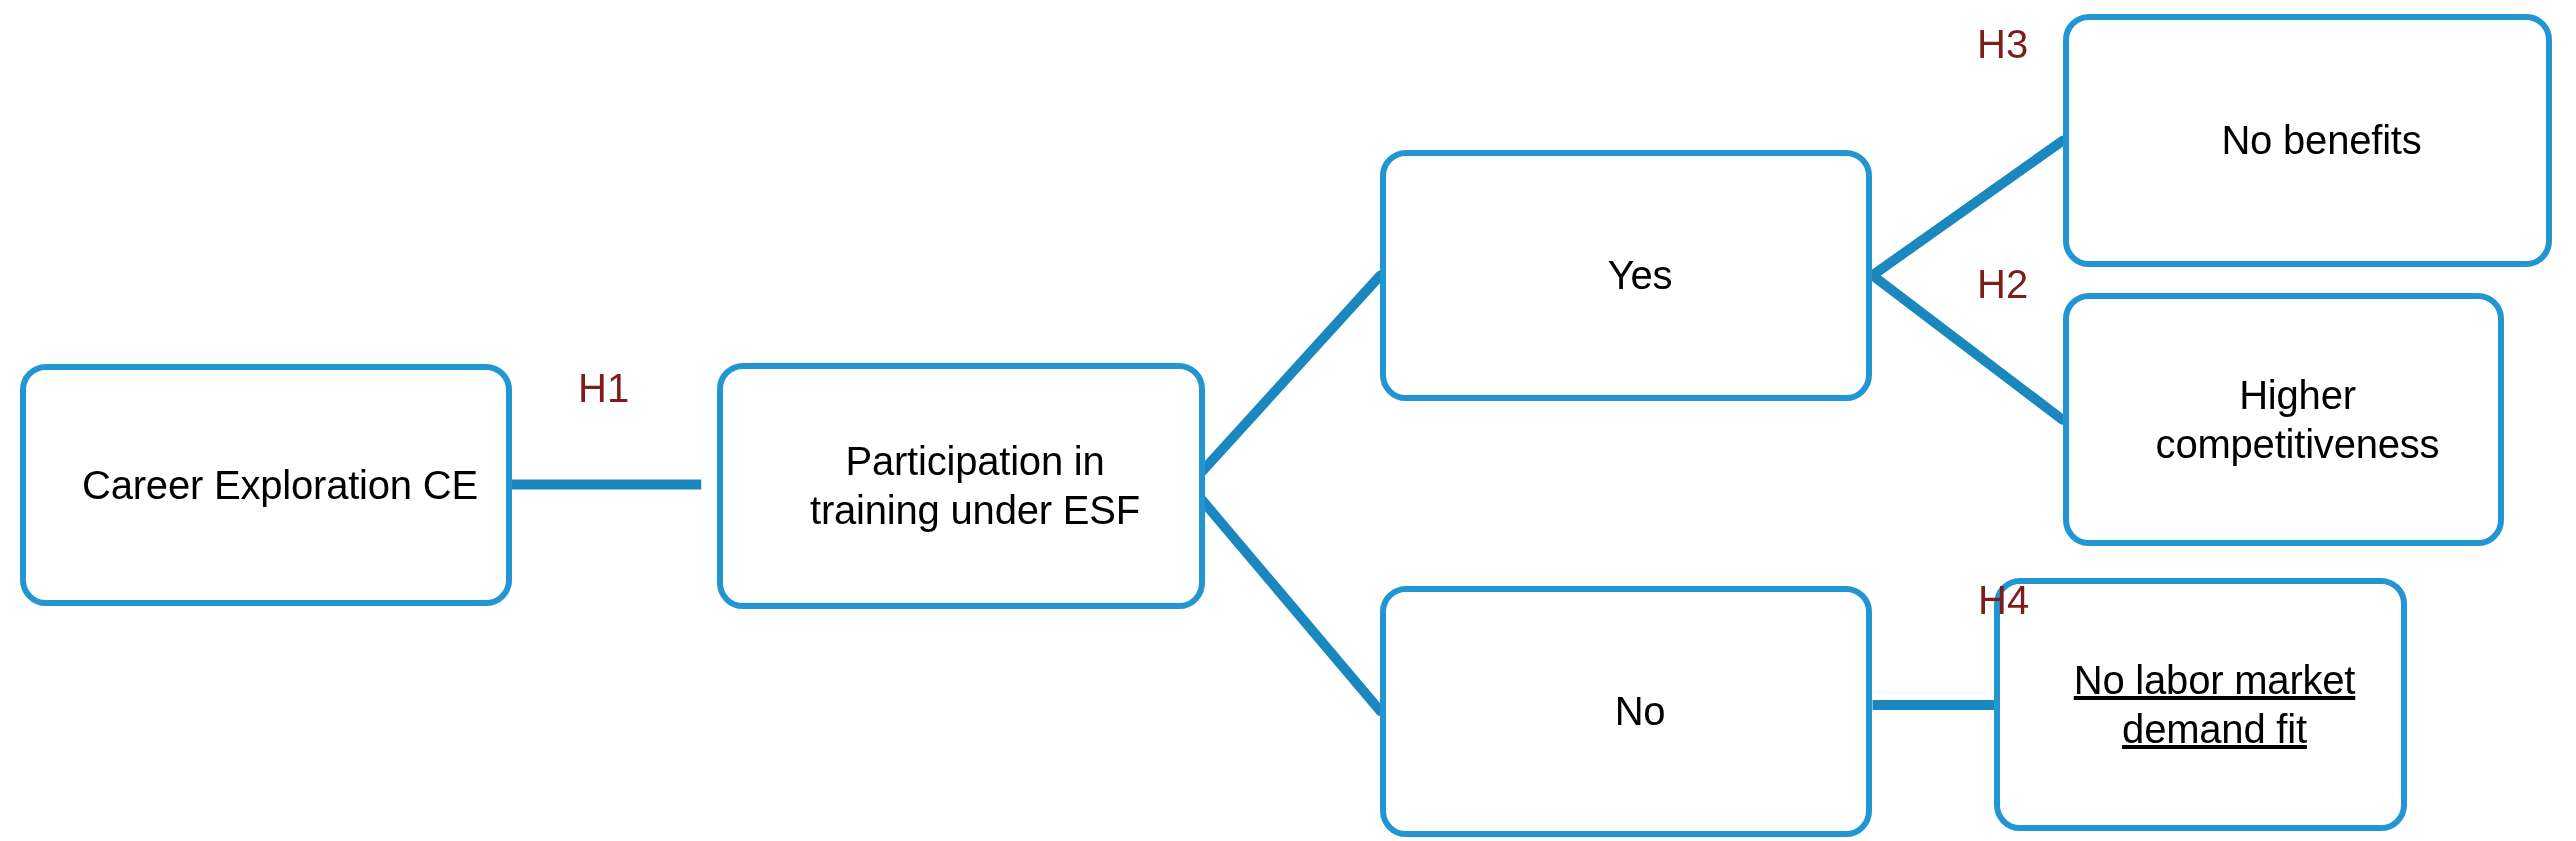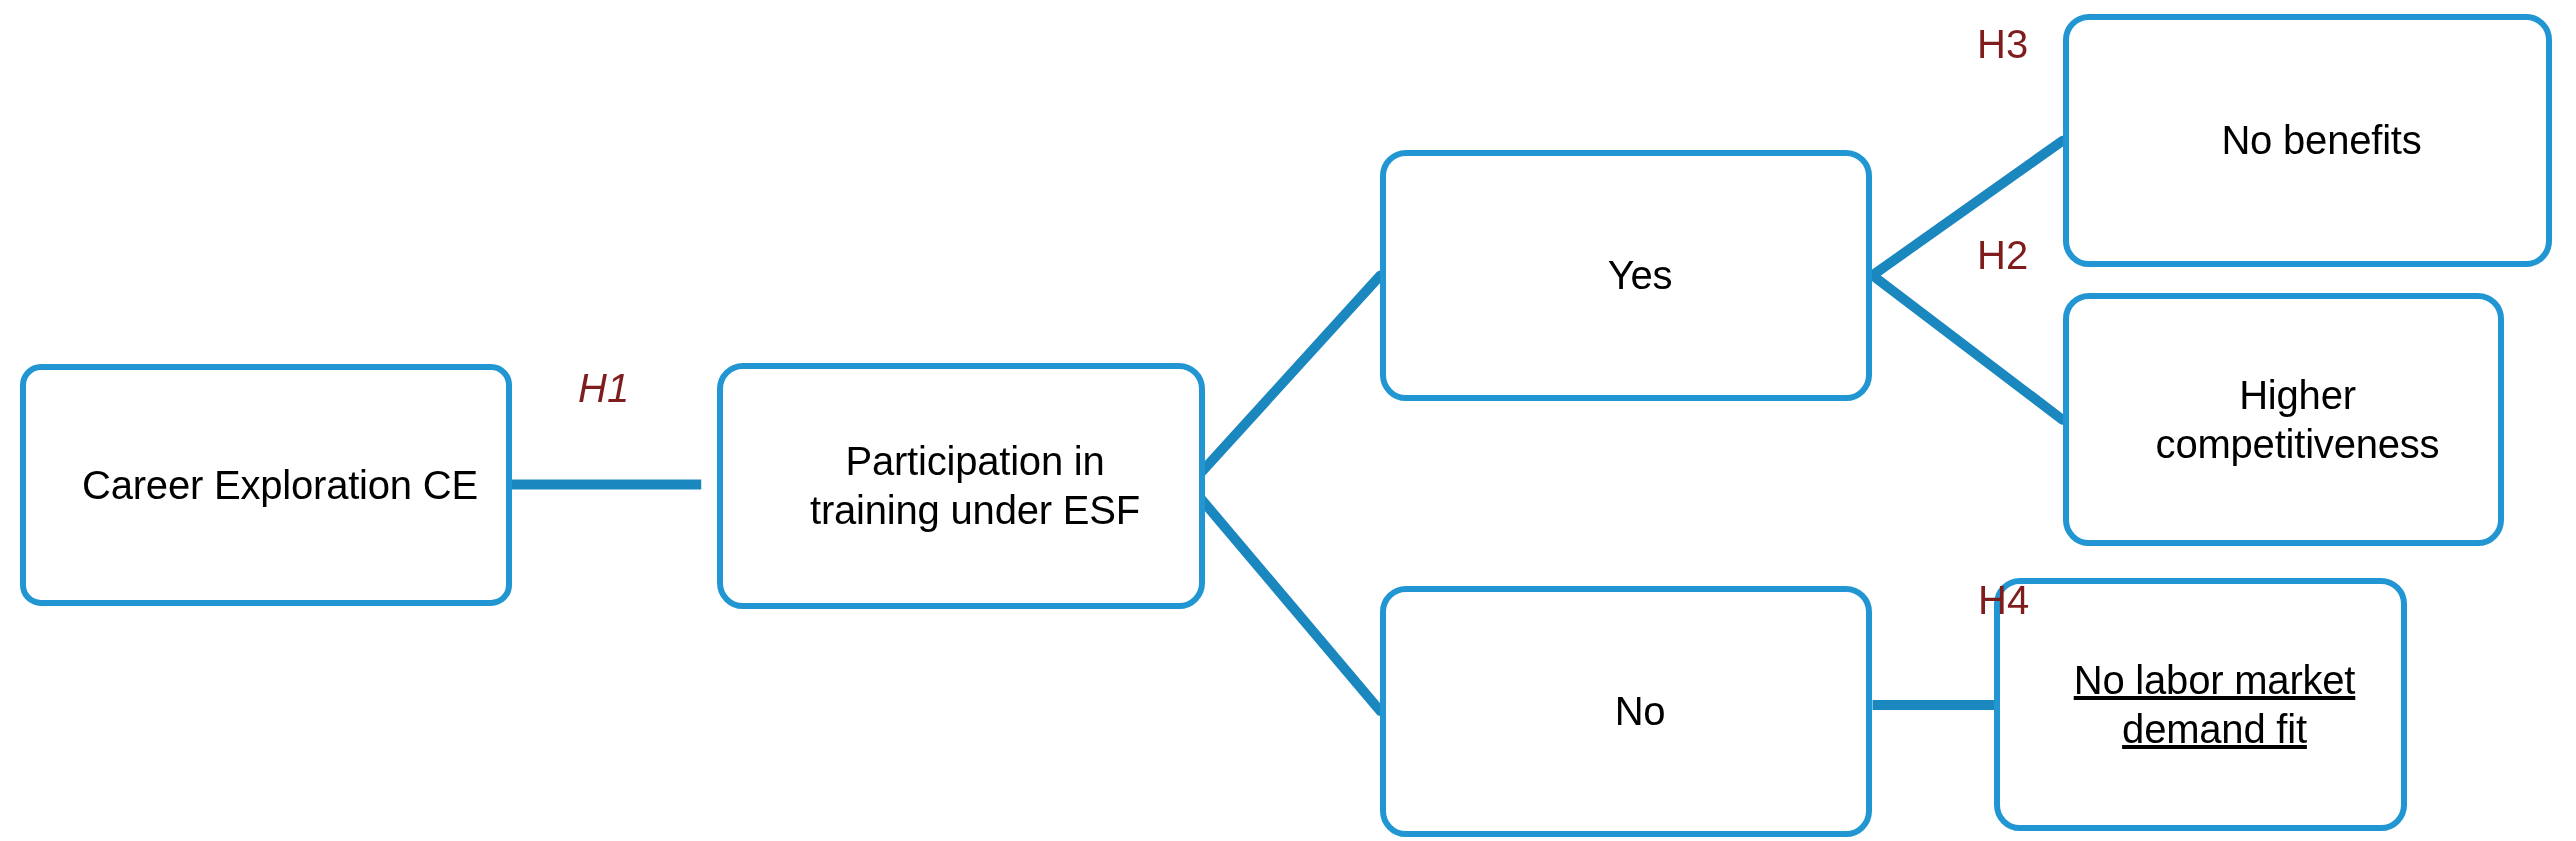--- a/index.html
+++ b/index.html
@@ -45,31 +45,31 @@
     padding: 0 20px;
   }
   .edge-label {
     position: absolute;
     color: #7f1d1d;
     font-size: 40px;
     line-height: 1;
     white-space: nowrap;
   }
   
-  #node-career      { left:20px;   top:364px; width:492px; height:242px;border-radius:21px; }
+  #node-career      { left:20px;   top:364px; width:492px; height:242px; }
   #node-participation { left:701px; top:363px; width:488px; height:246px;margin-left:16px; }
   #node-yes         { left:1380px; top:150px; width:492px; height:251px; }
   #node-no          { left:1380px; top:586px; width:492px; height:251px; }
   #node-nobenefits  { left:2063px; top:13.7px;  width:489px; height:253px; }
   #node-higher      { left:2063px; top:293px; width:441px; height:253px; }
   #node-nofit       { left:1994px; top:578px; width:413px; height:253px;text-decoration:underline; }
   
-  #label-h1 { left:578px;  top:368px;font-style:italic; }
+  #label-h1 { left:578px;  top:368px; }
   #label-h3 { left:1977px; top:24px;  }
-  #label-h2 { left:1977px; top:235px; }
+  #label-h2 { left:1977px; top:264px; }
   #label-h4 { left:1978px; top:580px; }
 </style>
 </head>
 <body>
 
 <div id="stage">
 
   <svg id="edge-layer" viewBox="0 0 3387 1107" width="2576" height="842" xmlns="http://www.w3.org/2000/svg">
 
     <line x1="673" y1="637" x2="922" y2="637" stroke="#1A87BE" stroke-width="13" stroke-linecap="butt"></line>

